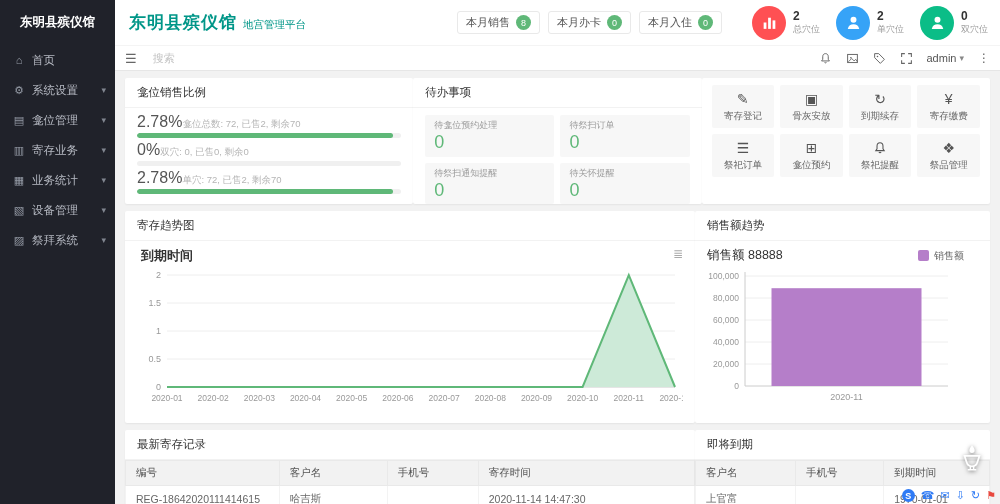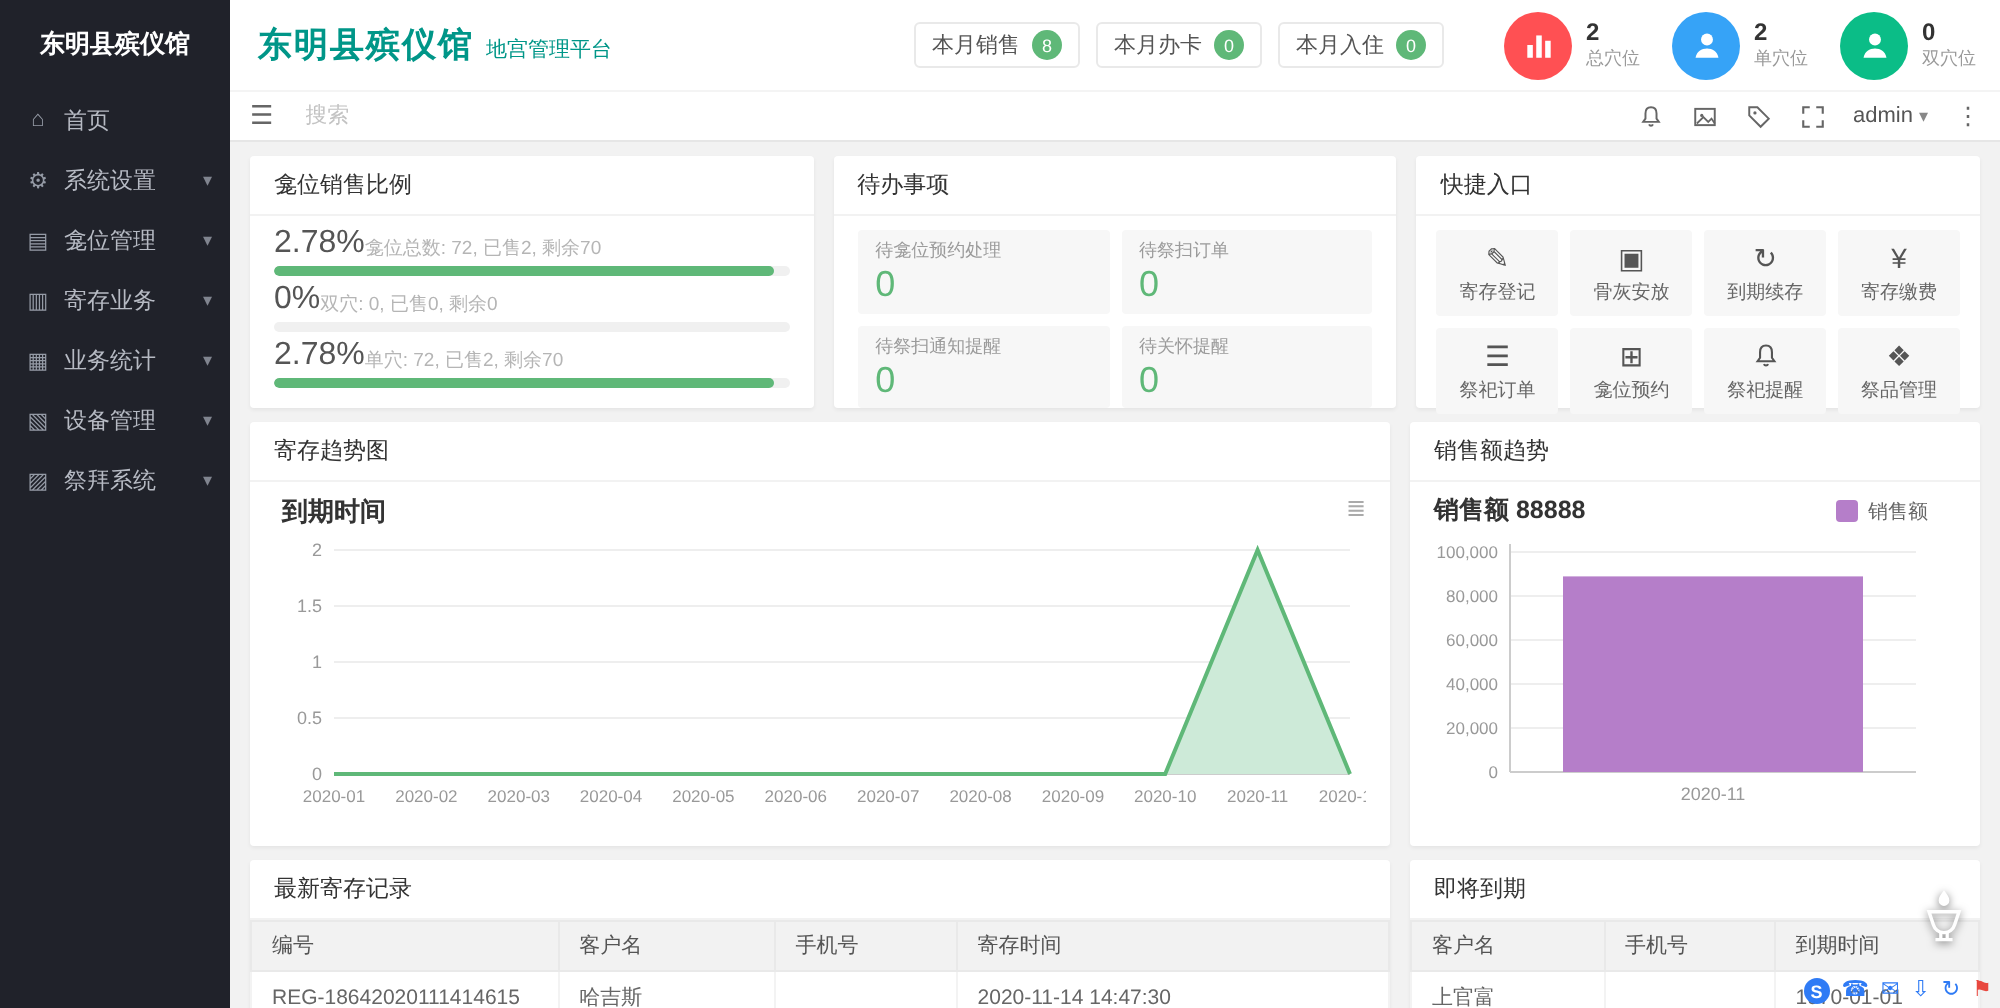--- a/index.html
+++ b/index.html
@@ -41,21 +41,21 @@
   .tb-search::placeholder{color:#c3c3c3}
   .tb-right{margin-left:auto;display:flex;align-items:center;gap:14px;color:#666}
   .tb-ic{font-size:12px;display:flex;align-items:center;cursor:pointer}
   .tb-ic svg{width:13px;height:13px}
   .tb-user{font-size:11px;color:#555;display:flex;align-items:center;gap:3px;cursor:pointer}
   .tb-user .caret{font-size:9px;color:#888}
   .tb-dots{font-size:12px;color:#666;cursor:pointer}
 
   
   .main{position:absolute;left:115px;top:72px;right:0;bottom:0;padding:6px 10px 0;overflow:hidden}
-  .row{display:flex;gap:10px;margin-bottom:7px}
+  .row{display:flex;margin-bottom:7px}
   .card{background:#fff;border-radius:2px;box-shadow:0 1px 2px rgba(0,0,0,.06)}
   .card-h{padding:7px 12px;border-bottom:1px solid #f2f2f2;font-size:11.5px;color:#333}
   .r1 .card{flex:1;height:126px}
   .r2-left,.r3-left{flex:0 0 570px}
   .r2-right,.r3-right{flex:1}
   .r2 .card{height:212px}
   .r3 .card{height:150px}
 
   
   .ratio-body{padding:5px 12px 0}
@@ -79,21 +79,21 @@
   .q-ic{font-size:14px;color:#555;line-height:1;height:16px;display:flex;align-items:center}
   .q-ic svg{width:14px;height:14px}
   .q-lab{font-size:9.5px;color:#666;margin-top:3px;white-space:nowrap}
 
   
   .trend-body{padding:3px 12px 0;position:relative}
   .chart-title{font-weight:bold;font-size:13px;color:#333;margin:3px 0 0 4px}
   .toolbox{position:absolute;right:12px;top:6px;color:#aaa;font-size:12px;cursor:pointer}
   .chart-box svg{display:block}
   .sales-top{display:flex;align-items:center;padding:6px 12px 0}
-  .amount{font-weight:bold;font-size:12.5px;color:#333}
+  .amount{font-weight:normal;font-size:12.5px;color:#333}
   .legend{margin-left:auto;margin-right:14px;display:flex;align-items:center;gap:5px;font-size:10px;color:#666;cursor:pointer}
   .lg-sq{width:11px;height:11px;border-radius:2px;background:#b57ec9}
 
   
   .tbl{width:100%;border-collapse:collapse;font-size:10.5px;table-layout:fixed}
   .tbl th{background:#f2f2f2;color:#555;font-weight:normal;text-align:left;padding:5px 10px;border:1px solid #e9e9e9}
   .tbl td{color:#666;padding:6px 10px;border:1px solid #f3f3f3;overflow:hidden;white-space:nowrap;text-overflow:ellipsis}
   .tbl-rec th:nth-child(1){width:27%}.tbl-rec th:nth-child(2){width:19%}
   .tbl-rec th:nth-child(3){width:16%}.tbl-rec th:nth-child(4){width:38%}
   .tbl-exp th:nth-child(1){width:34%}.tbl-exp th:nth-child(2){width:30%}.tbl-exp th:nth-child(3){width:36%}
@@ -301,21 +301,20 @@
             <div class="todo-num">0</div>
           </div>
           <div class="todo-box">
             <div class="todo-lab">待关怀提醒</div>
             <div class="todo-num">0</div>
           </div>
         </div>
       </div>
 
       <div class="card">
-        <div class="card-h">快捷入口</div>
         <div class="quick-body">
           <div class="q-tile">
             <span class="q-ic">✎</span>
             <span class="q-lab">寄存登记</span>
           </div>
           <div class="q-tile">
             <span class="q-ic">▣</span>
             <span class="q-lab">骨灰安放</span>
           </div>
           <div class="q-tile">

